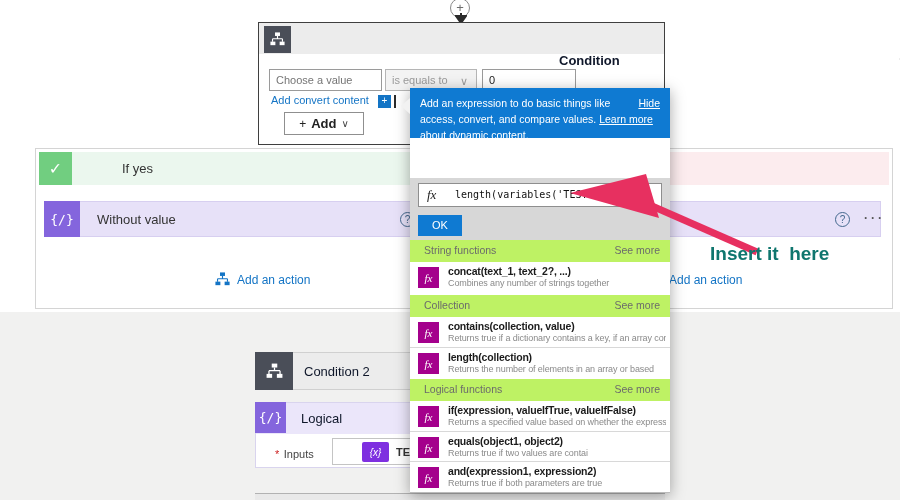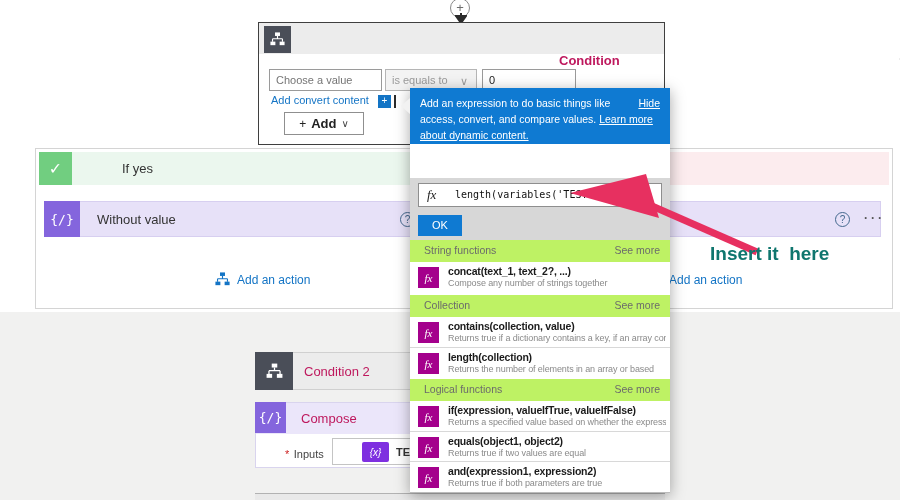--- a/index.html
+++ b/index.html
@@ -14,21 +14,21 @@
   
   #insert-plus { left:450px; top:-2px; width:20px; height:20px; border:1px solid #8a8a8a; border-radius:50%;
                  color:#6d6d6d; font-size:13px; text-align:center; line-height:18px; background:#fff; z-index:1;}
   #insert-arrow { left:455px; top:13px; z-index:1; }
 
   
   #condition-card { left:258px; top:22px; width:407px; height:123px; background:#fff;
                     border:1px solid #3f3f3f; z-index:2; }
   .card-header { position:absolute; left:0; top:0; right:0; height:31px; background:#ececec; }
   .dark-icon { position:absolute; background:#4a4e58; display:flex; align-items:center; justify-content:center; }
-  .card-title { font-size:13px; color:#be185d; font-weight:600; }
+  .card-title { font-size:13px; color:#0f172a; font-weight:600; }
   .more-dots { font-size:13px; color:#555; font-weight:bold; letter-spacing:2px; }
 
   .txt-input { position:absolute; border:1px solid #9a9a9a; background:#fff; font-size:11px; color:#777;
                padding:0 6px; line-height:20px; height:22px; }
   .sel-input { position:absolute; border:1px solid #b5b5b5; background:#f3f3f3; font-size:11px; color:#9b9b9b;
                padding:0 6px; line-height:20px; height:22px; }
   .sel-chev { position:absolute; right:8px; top:1px; color:#9b9b9b; font-size:11px; }
   .link { color:#1374c5; font-size:11px; text-decoration:none; cursor:pointer; }
   #adc-plusbox { position:absolute; width:13px; height:13px; background:#1374c5; color:#fff; font-size:10px;
                  text-align:center; line-height:12px; }
@@ -69,21 +69,21 @@
   #token-label { position:absolute; left:63px; top:7px; font-size:11px; font-weight:600; color:#333; }
   #next-card-bar { left:255px; top:493px; width:410px; height:7px; background:#e9e9e9; border-top:1px solid #b2b2b2; z-index:1; }
   #next-card-arrow { left:455px; top:489px; width:0; height:0; border-left:7px solid transparent;
                     border-right:7px solid transparent; border-top:9px solid #2b2b2b; z-index:1; }
 
   
   #popup { left:410px; top:88px; width:260px; height:405px; background:#fff; z-index:10;
            box-shadow:0 3px 14px rgba(0,0,0,0.35); border-bottom:1px solid #bbb; }
   #popup-beak { position:absolute; left:-9px; top:10px; width:0; height:0; border-top:8px solid transparent;
                 border-bottom:8px solid transparent; border-right:9px solid #f2f2f2; }
-  #popup-blue { position:absolute; left:0; top:0; right:0; height:56px; background:#0f7ad2; color:#fff;
+  #popup-blue { position:absolute; left:0; top:0; right:0; height:50px; background:#0f7ad2; color:#fff;
                 font-size:10.5px; line-height:1.5; padding:8px 10px; }
   #popup-blue .hide-spacer { float:right; width:30px; height:13px; }
   #popup-blue a { color:#fff; text-decoration:underline; }
   #hide-link { position:absolute; right:10px; top:9px; color:#fff; font-size:10.5px; }
   #tabbar { position:absolute; left:0; top:60px; right:0; height:30px; background:#fff;margin-top:44px; }
   .tab { position:absolute; top:8px; font-size:11.5px; color:#333; }
   #tab-underline { position:absolute; left:97px; top:26px; width:56px; height:3px; background:#1b72c8; }
   #fx-zone { position:absolute; left:0; top:90px; right:0; height:62px; background:#d7d7d7; }
   #fx-box { position:absolute; left:8px; top:5px; right:8px; height:24px; background:#fff; border:1px solid #8e8e8e; }
   #fx-glyph { position:absolute; left:8px; top:3px; font-family:"Liberation Serif", serif; font-style:italic;
@@ -208,23 +208,23 @@
         <rect x="2" y="15" width="7" height="5" fill="#fff"></rect>
         <rect x="15" y="15" width="7" height="5" fill="#fff"></rect>
       </svg>
     </div>
     <div class="abs card-title" style="left:48px; top:11px; font-weight:400;">Condition 2</div>
   </div>
 
   <div class="abs" id="compose-card">
     <div id="compose-header"></div>
     <div class="action-icon" style="left:-1px; top:-1px; width:31px; height:31px;">{/}</div>
-    <div class="abs card-title" style="left:45px; top:8px; font-weight:400;">Compose</div>
+    <div class="abs card-title" style="left:45px; top:8px; font-weight:400;">Logical</div>
     <div id="inputs-row">
-      <div class="abs" style="left:29px; top:10px;">
+      <div class="abs" style="left:19px; top:10px;">
         <span class="req-star">*</span>
         <span id="inputs-label">Inputs</span>
       </div>
       <div id="inputs-box">
         <div id="var-token">{x}</div>
         <div id="token-label">TEST</div>
       </div>
     </div>
   </div>
 
@@ -255,21 +255,21 @@
     </div>
 
     <div id="fn-list">
       <div class="fn-section">
         <span class="sec-title">String functions</span>
         <span class="see-more">See more</span>
       </div>
       <div class="fn-row h33">
         <div class="fx-badge">fx</div>
         <div class="fn-name">concat(text_1, text_2?, ...)</div>
-        <div class="fn-desc">Compose any number of strings together</div>
+        <div class="fn-desc">Combines any number of strings together</div>
       </div>
 
       <div class="fn-section">
         <span class="sec-title">Collection</span>
         <span class="see-more">See more</span>
       </div>
       <div class="fn-row h31 divider">
         <div class="fx-badge">fx</div>
         <div class="fn-name">contains(collection, value)</div>
         <div class="fn-desc">Returns true if a dictionary contains a key, if an array contai...</div>
@@ -285,21 +285,21 @@
         <span class="see-more">See more</span>
       </div>
       <div class="fn-row h31 divider">
         <div class="fx-badge">fx</div>
         <div class="fn-name">if(expression, valueIfTrue, valueIfFalse)</div>
         <div class="fn-desc">Returns a specified value based on whether the expression r...</div>
       </div>
       <div class="fn-row h30 divider">
         <div class="fx-badge">fx</div>
         <div class="fn-name">equals(object1, object2)</div>
-        <div class="fn-desc">Returns true if two values are equal</div>
+        <div class="fn-desc">Returns true if two values are contai</div>
       </div>
       <div class="fn-row h30">
         <div class="fx-badge">fx</div>
         <div class="fn-name">and(expression1, expression2)</div>
         <div class="fn-desc">Returns true if both parameters are true</div>
       </div>
     </div>
   </div>
 
   <svg class="abs" id="annotation-arrow" width="900" height="500">

